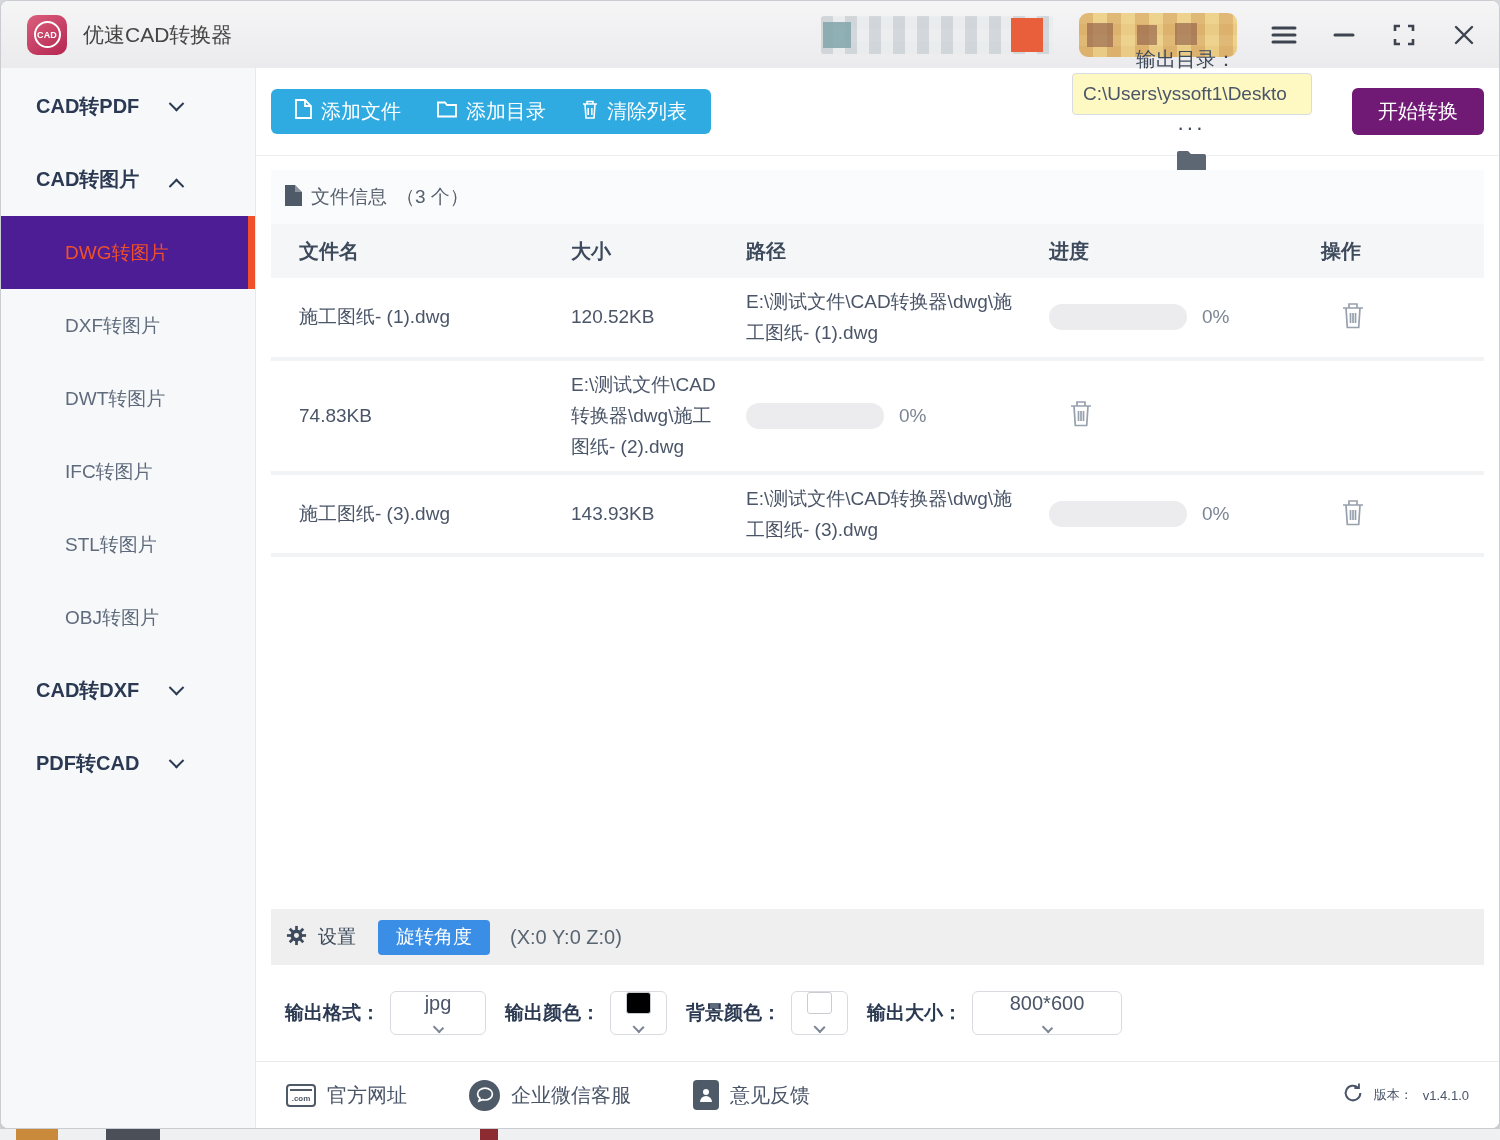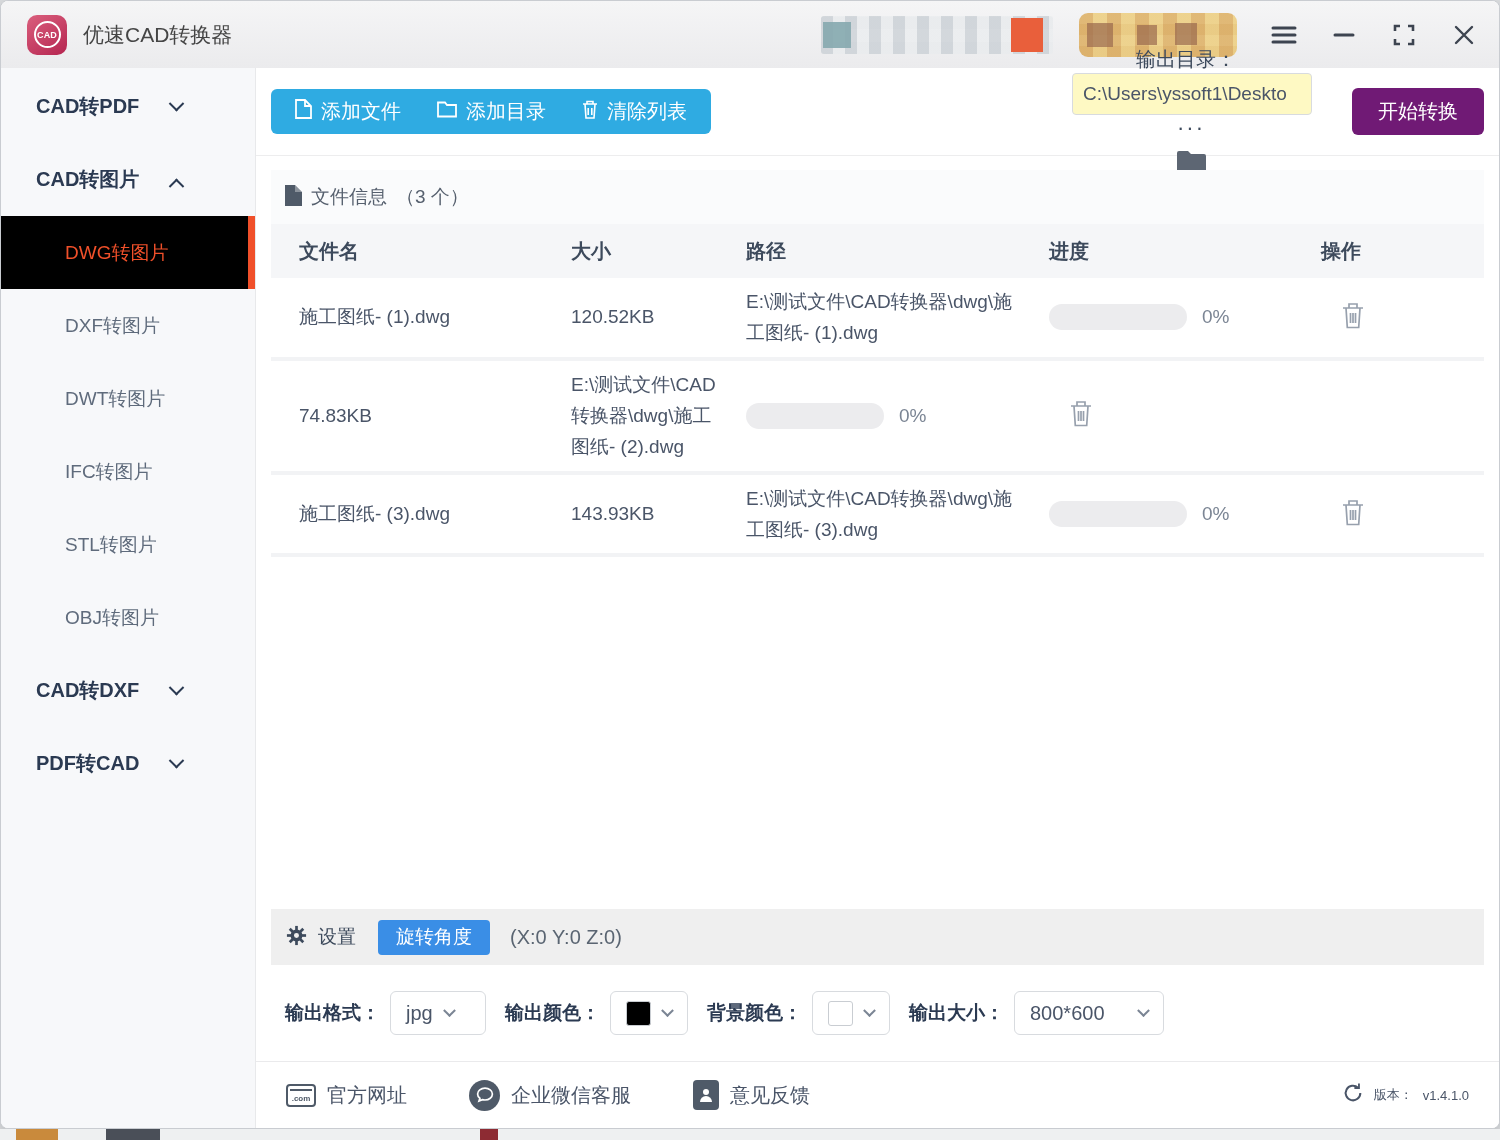--- a/index.html
+++ b/index.html
@@ -41,21 +41,21 @@
   
   .body-row { flex:1; display:flex; min-height:0; }
   .sidebar { width:255px; flex:0 0 255px; background:#f7f8fa; border-right:1px solid #e8e9eb; padding-top:2px; }
   .sb-group { height:73px; display:flex; align-items:center; padding-left:35px; cursor:default; }
   .sb-group .lbl { font-size:20px; font-weight:bold; color:#2b3a52; }
   .chev { width:11px; height:11px; border-right:2.6px solid #2b3a52; border-bottom:2.6px solid #2b3a52; margin-left:32px; }
   .chev.down { transform:rotate(45deg) translate(-2px,-2px); }
   .chev.up { transform:rotate(-135deg) translate(-2px,-2px); margin-top:8px; }
   .sb-item { height:73px; display:flex; align-items:center; padding-left:64px;
              font-size:19px; color:#5f6b7c; cursor:default; }
-  .sb-item.selected { background:#000000; color:#f0502a; border-right:7px solid #f0502a; }
+  .sb-item.selected { background:#4c1d95; color:#f0502a; border-right:7px solid #f0502a; }
 
   .main { flex:1; display:flex; flex-direction:column; background:#fff; min-width:0; position:relative; }
 
   
   .toolbar-row { height:88px; flex:0 0 88px; display:flex; align-items:center;
                  padding:0 15px; border-bottom:1px solid #ededee; }
   .btn-group-blue { display:flex; align-items:center; background:#2fabe2; border-radius:6px; height:45px; padding:0 6px; }
   .blue-btn { display:flex; align-items:center; gap:9px; color:#fff; font-size:20px;
               padding:0 18px; height:100%; cursor:pointer; background:none; border:none; }
   .outdir { margin-left:auto; display:flex; align-items:center;flex-direction:column; }
@@ -87,21 +87,21 @@
   .settings-bar { height:56px; flex:0 0 56px; margin:0 15px; background:#efefef;
                   display:flex; align-items:center; padding:0 14px; }
   .settings-bar .lbl { font-size:19px; color:#3d4a5c; margin:0 0 0 10px; }
   .rotate-btn { margin-left:22px; height:35px; padding:0 18px; background:#3a8ee6; color:#fff;
                 border:none; border-radius:4px; font-size:19px; cursor:pointer; font-family:inherit; }
   .rot-val { margin-left:20px; font-size:20px; color:#5a6572; }
 
   .options-row { height:96px; flex:0 0 96px; margin:0 15px; display:flex; align-items:center; gap:19px; padding-left:14px; }
   .opt-label { font-size:19px; font-weight:bold; color:#2b3a52; }
   .select { height:44px; border:1px solid #d8dbdf; border-radius:6px; background:#fff;
-            display:flex; align-items:center; padding:0 15px; gap:12px; margin-left:10px; cursor:pointer; }
+            display:flex; align-items:center; padding:0 15px; gap:12px; margin-left:10px; cursor:pointer;flex-direction:column; }
   .select .val { font-size:20px; color:#4a5568; }
   .sel-chev { width:9px; height:9px; border-right:2.2px solid #7b8594; border-bottom:2.2px solid #7b8594;
               transform:rotate(45deg) translate(-2px,-2px); }
   .swatch { width:25px; height:25px; border-radius:3px; border:1px solid #c9cdd2; }
   .opt-group { display:flex; align-items:center; }
 
   
   .footer { height:67px; flex:0 0 67px; border-top:1px solid #eaeaec; display:flex; align-items:center; padding:0 30px 0 30px; }
   .f-item { display:flex; align-items:center; gap:11px; margin-right:62px; cursor:pointer; }
   .f-item .txt { font-size:20px; color:#4a5568; }

